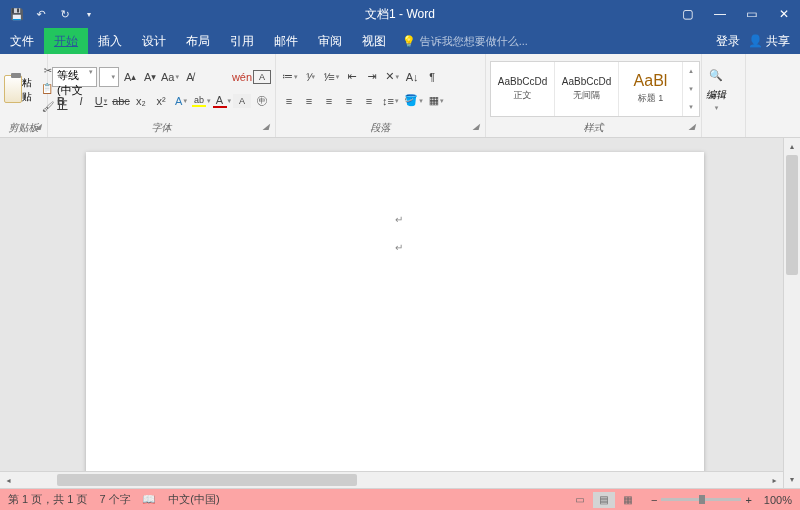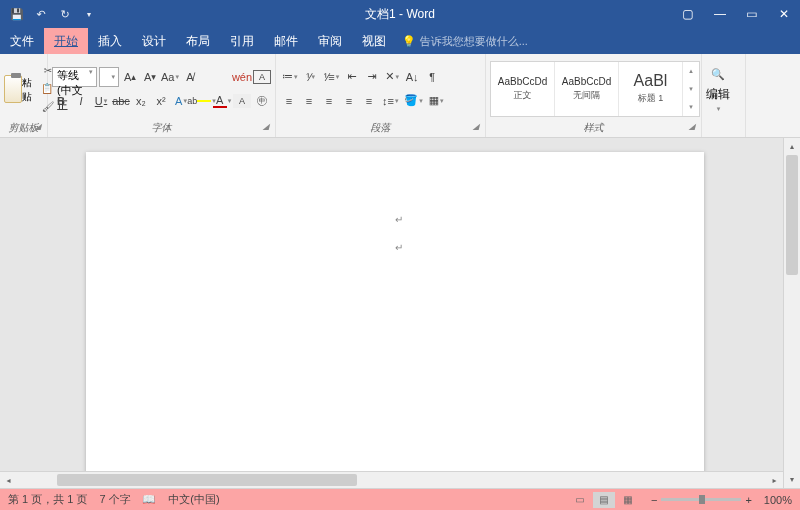--- a/index.html
+++ b/index.html
@@ -8,21 +8,21 @@
 .titlebar { height: 28px; background: #2b579a; display: flex; align-items: center; color: #fff; font-size: 11px; position: relative; }
 .qat { display: flex; align-items: center; gap: 6px; padding: 0 8px; }
 .qat-btn { width: 18px; height: 18px; display: flex; align-items: center; justify-content: center; color: #fff; opacity: 0.9; }
 .title-center { position: absolute; left: 50%; transform: translateX(-50%); font-size: 12px; }
 .win-controls { margin-left: auto; display: flex; }
 .win-btn { width: 32px; height: 28px; display: flex; align-items: center; justify-content: center; color: #fff; font-size: 12px; }
 
 .menubar { height: 26px; background: #2b579a; display: flex; align-items: stretch; color: #fff; font-size: 12px; text-align: center; }
 .menu-tab { padding: 0 10px; display: flex; align-items: center; cursor: pointer; }
 .menu-tab.file { background: #2b579a; }
-.menu-tab.active { background: #fca5a5; color: #2b579a; text-decoration: underline; }
+.menu-tab.active { background: #22c55e; color: #2b579a; text-decoration: underline; }
 .menu-spacer { flex: 1; display: flex; align-items: center; color: #b8c7de; font-size: 11px; padding-left: 6px; }
 .tell-me { display: flex; align-items: center; gap: 4px; }
 .login-area { display: flex; align-items: center; gap: 8px; padding: 0 10px; }
 .share-btn { display: flex; align-items: center; gap: 3px; }
 
 .ribbon { height: 84px; background: #f3f3f3; border-bottom: 1px solid #d4d4d4; display: flex; }
 .ribbon-group { border-right: 1px solid #e1e1e1; display: flex; flex-direction: column; padding: 2px 4px 0; }
 .ribbon-group-content { flex: 1; display: flex; align-items: center; gap: 2px; }
 .ribbon-group-label { height: 16px; font-size: 10px; color: #666; text-align: center; position: relative; font-style: italic; }
 .ribbon-group-label .launcher { position: absolute; right: 2px; top: 1px; font-size: 8px; color: #888; }
@@ -50,21 +50,21 @@
 .highlight-bar { width: 14px; height: 2px; background: #ff0; display: block; }
 
 .para-grp { width: 210px; }
 .para-rows { display: flex; flex-direction: column; gap: 4px; width: 100%; }
 .para-row { display: flex; align-items: center; gap: 2px; }
 
 .styles-grp { width: 216px; }
 .styles-gallery { display: flex; gap: 0; height: 56px; border: 1px solid #d4d4d4; background: #fff; }
 .style-item { width: 64px; border-right: 1px solid #e8e8e8; display: flex; flex-direction: column; align-items: center; justify-content: center; padding: 2px; }
 .style-preview { font-size: 10px; color: #333; }
-.style-preview.big { font-size: 16px; font-weight: 300; color: #404040; }
+.style-preview.big { font-size: 16px; font-weight: 300; color: #a16207; }
 .style-name { font-size: 9px; color: #555; margin-top: 2px; }
 .styles-more { width: 16px; display: flex; flex-direction: column; justify-content: space-around; align-items: center; font-size: 7px; color: #888; }
 
 .edit-grp { width: 44px; }
 .edit-col { display: flex; flex-direction: column; align-items: center; gap: 2px; }
 .doc-area { position: absolute; top: 138px; bottom: 22px; left: 0; right: 0; background: #e6e6e6; overflow: hidden; }
 .page { position: absolute; left: 86px; top: 14px; width: 618px; height: 400px; background: #fff; box-shadow: 0 1px 4px rgba(0,0,0,0.25); }
 .cursor-mark { position: absolute; left: 50%; top: 62px; font-size: 10px; color: #888; }
 .cursor-mark2 { position: absolute; left: 50%; top: 90px; font-size: 10px; color: #888; }
 
@@ -110,20 +110,27 @@
   <div class="menu-tab">设计</div>
   <div class="menu-tab">布局</div>
   <div class="menu-tab">引用</div>
   <div class="menu-tab">邮件</div>
   <div class="menu-tab">审阅</div>
   <div class="menu-tab">视图</div>
   <div class="menu-spacer">
     <span class="tell-me">
       <span>💡</span>
       <span>告诉我您想要做什么...</span>
+    </span>
+  </div>
+  <div class="login-area">
+    <span>登录</span>
+    <span class="share-btn">
+      <span>👤</span>
+      <span>共享</span>
     </span>
   </div>
 </div>
 
 <div class="ribbon">
   <div class="ribbon-group clipboard-grp">
     <div class="ribbon-group-content">
       <div class="paste-btn">
         <div class="paste-icon"></div>
         <div class="paste-label">粘贴</div>
@@ -158,21 +165,21 @@
         </div>
         <div class="font-row">
           <div class="rb-btn bold">B</div>
           <div class="rb-btn italic">I</div>
           <div class="rb-btn underline">U<span class="drop-caret">▾</span></div>
           <div class="rb-btn strike">abc</div>
           <div class="rb-btn">x₂</div>
           <div class="rb-btn">x²</div>
           <div class="rb-btn" style="color:#2b7bb9;">A<span class="drop-caret">▾</span></div>
           <div class="rb-btn">
-              <span style="display:flex;align-items:center;">
+              <span style="display:flex;flex-direction:column;align-items:center;">
                 <span style="font-size:9px;">ab</span>
                 <span class="highlight-bar"></span>
               </span>
               <span class="drop-caret">▾</span>
             </div>
           <div class="rb-btn">
               <span style="display:flex;flex-direction:column;align-items:center;">
                 <span style="font-size:11px;">A</span>
                 <span class="color-bar"></span>
               </span>
@@ -236,21 +243,21 @@
           </div>
       </div>
     </div>
     <div class="ribbon-group-label"><span>样式</span><span class="launcher">◢</span></div>
   </div>
 
   <div class="ribbon-group edit-grp">
     <div class="ribbon-group-content">
       <div class="edit-col">
         <div class="rb-btn">🔍</div>
-        <div style="font-size:12px;">编辑</div>
+        <div style="font-size:10px;font-style:italic;">编辑</div>
         <span class="drop-caret">▾</span>
       </div>
     </div>
     <div class="ribbon-group-label"></div>
   </div>
 </div>
 
 <div class="doc-area">
   <div class="page">
     <span class="cursor-mark">↵</span>

